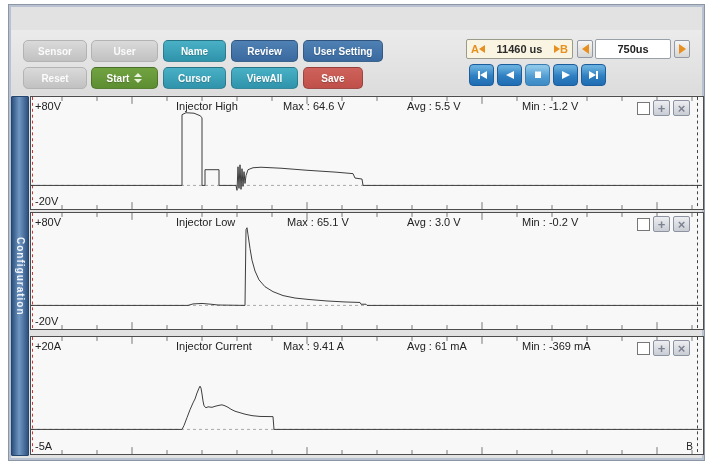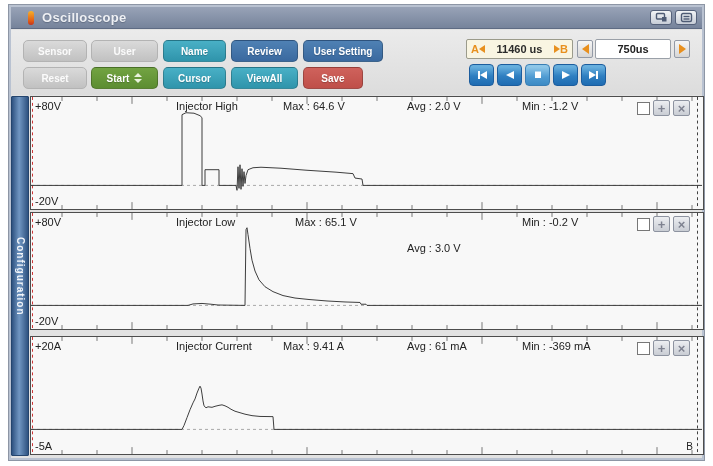--- a/index.html
+++ b/index.html
@@ -84,39 +84,20 @@
             background:linear-gradient(#eceef1,#c9cdd4); color:#7e8290; font-weight:bold;
             display:flex; align-items:center; justify-content:center; font-size:13px; line-height:1; cursor:pointer; }
   .cursor-b-lab { position:absolute; bottom:2px; right:10px; font-size:10px; color:#222; }
 </style>
 </head>
 <body>
 
 <div class="window">
   <div class="window-inner">
 
-    <div class="titlebar">
-      <span class="app-icon"></span>
-      <span class="title-text">Oscilloscope</span>
-      <span class="win-btns">
-        <span class="wbtn">
-          <svg width="13" height="11" viewBox="0 0 13 11">
-            <rect x="1.5" y="1.5" width="8" height="5.5" rx="1" fill="none" stroke="#4e5b74" stroke-width="1.4"></rect>
-            <rect x="7" y="5" width="4.5" height="4.5" fill="#4e5b74"></rect>
-          </svg>
-        </span>
-        <span class="wbtn">
-          <svg width="13" height="11" viewBox="0 0 13 11">
-            <rect x="1.5" y="1.5" width="10" height="8" rx="1.5" fill="none" stroke="#4e5b74" stroke-width="1.4"></rect>
-            <line x1="3.5" y1="4.5" x2="9.5" y2="4.5" stroke="#4e5b74" stroke-width="1.4"></line>
-            <line x1="3.5" y1="7" x2="9.5" y2="7" stroke="#4e5b74" stroke-width="1.4"></line>
-          </svg>
-        </span>
-      </span>
-    </div>
 
     <div class="toolbar">
       <div id="toolbar-buttons">
           <button class="tb-btn c-gray" style="left: 12px; width: 64px; top: 10px;">
             <span>Sensor</span>
           </button>
           <button class="tb-btn c-gray" style="left: 80px; width: 67px; top: 10px;">
             <span>User</span>
           </button>
           <button class="tb-btn c-teal" style="left: 152px; width: 63px; top: 10px;">
@@ -241,21 +222,21 @@
             <line x1="661" y1="0" x2="661" y2="4" stroke="#777" stroke-width="1"></line>
             <line x1="661" y1="114" x2="661" y2="110" stroke="#777" stroke-width="1"></line>
             <line x1="0" y1="90" x2="672" y2="90" stroke="#a9a9a9" stroke-width="1" stroke-dasharray="3 3"></line>
             <line x1="1.5" y1="0" x2="1.5" y2="114" stroke="#cc3333" stroke-width="1" stroke-dasharray="3 3"></line>
             <line x1="666.5" y1="0" x2="666.5" y2="114" stroke="#3f3f3f" stroke-width="1" stroke-dasharray="3 3"></line>
             <polyline points="0,90 151,90 151,18 155,16 163,16.5 169,19 171,21 171,90 174,90 174,74 188,74 188,90 205,90 206,95 207,71 208,93 209,69 210,94 211,73 212,91 213,76 214,88 215,80 217,74 222,72 230,71.5 250,72.5 275,74.5 305,76.5 322,78 324,82.5 331,83.5 332,90 671,90" fill="none" stroke="#3c3c3c" stroke-width="1"></polyline>
           </svg>
           <span class="plabel row-top" style="left: 4px;">+80V</span>
           <span class="plabel row-top" style="left: 145px;">Injector High</span>
           <span class="plabel row-top" style="left: 252px;">Max : 64.6 V</span>
-          <span class="plabel row-top" style="left: 376px;">Avg : 2.0 V</span>
+          <span class="plabel row-top" style="left: 376px;">Avg : 5.5 V</span>
           <span class="plabel row-top" style="left: 491px;">Min : -1.2 V</span>
           <span class="plabel ymin" style="left: 4px;">-20V</span>
           <div class="pctrls">
             <div class="cb"></div>
             <div class="sq-btn">
               <span>+</span>
             </div>
             <div class="sq-btn">
               <span>×</span>
             </div>
@@ -301,22 +282,22 @@
             <line x1="626" y1="118" x2="626" y2="111" stroke="#777" stroke-width="1"></line>
             <line x1="661" y1="0" x2="661" y2="4" stroke="#777" stroke-width="1"></line>
             <line x1="661" y1="118" x2="661" y2="114" stroke="#777" stroke-width="1"></line>
             <line x1="0" y1="94" x2="672" y2="94" stroke="#a9a9a9" stroke-width="1" stroke-dasharray="3 3"></line>
             <line x1="1.5" y1="0" x2="1.5" y2="118" stroke="#cc3333" stroke-width="1" stroke-dasharray="3 3"></line>
             <line x1="666.5" y1="0" x2="666.5" y2="118" stroke="#3f3f3f" stroke-width="1" stroke-dasharray="3 3"></line>
             <polyline points="0,94 157,94 162,92.5 171,92 180,92.8 187,93.6 214,94 215,17 216,15 217,22 219,36 221,48 224,59 228,68 234,75 242,80 252,84 264,86.5 278,88 296,89.5 314,90.5 329,91 330,92.8 335,92.8 336,94 671,94" fill="none" stroke="#3c3c3c" stroke-width="1"></polyline>
           </svg>
           <span class="plabel row-top" style="left: 4px;">+80V</span>
           <span class="plabel row-top" style="left: 145px;">Injector Low</span>
-          <span class="plabel row-top" style="left: 264px;">Max : 65.1 V</span>
-          <span class="plabel row-top" style="left: 376px; margin-top: 26px;">Avg : 3.0 V</span>
+          <span class="plabel row-top" style="left: 256px;">Max : 65.1 V</span>
+          <span class="plabel row-top" style="left: 376px;">Avg : 3.0 V</span>
           <span class="plabel row-top" style="left: 491px;">Min : -0.2 V</span>
           <span class="plabel ymin" style="left: 4px;">-20V</span>
           <div class="pctrls">
             <div class="cb"></div>
             <div class="sq-btn">
               <span>+</span>
             </div>
             <div class="sq-btn">
               <span>×</span>
             </div>

